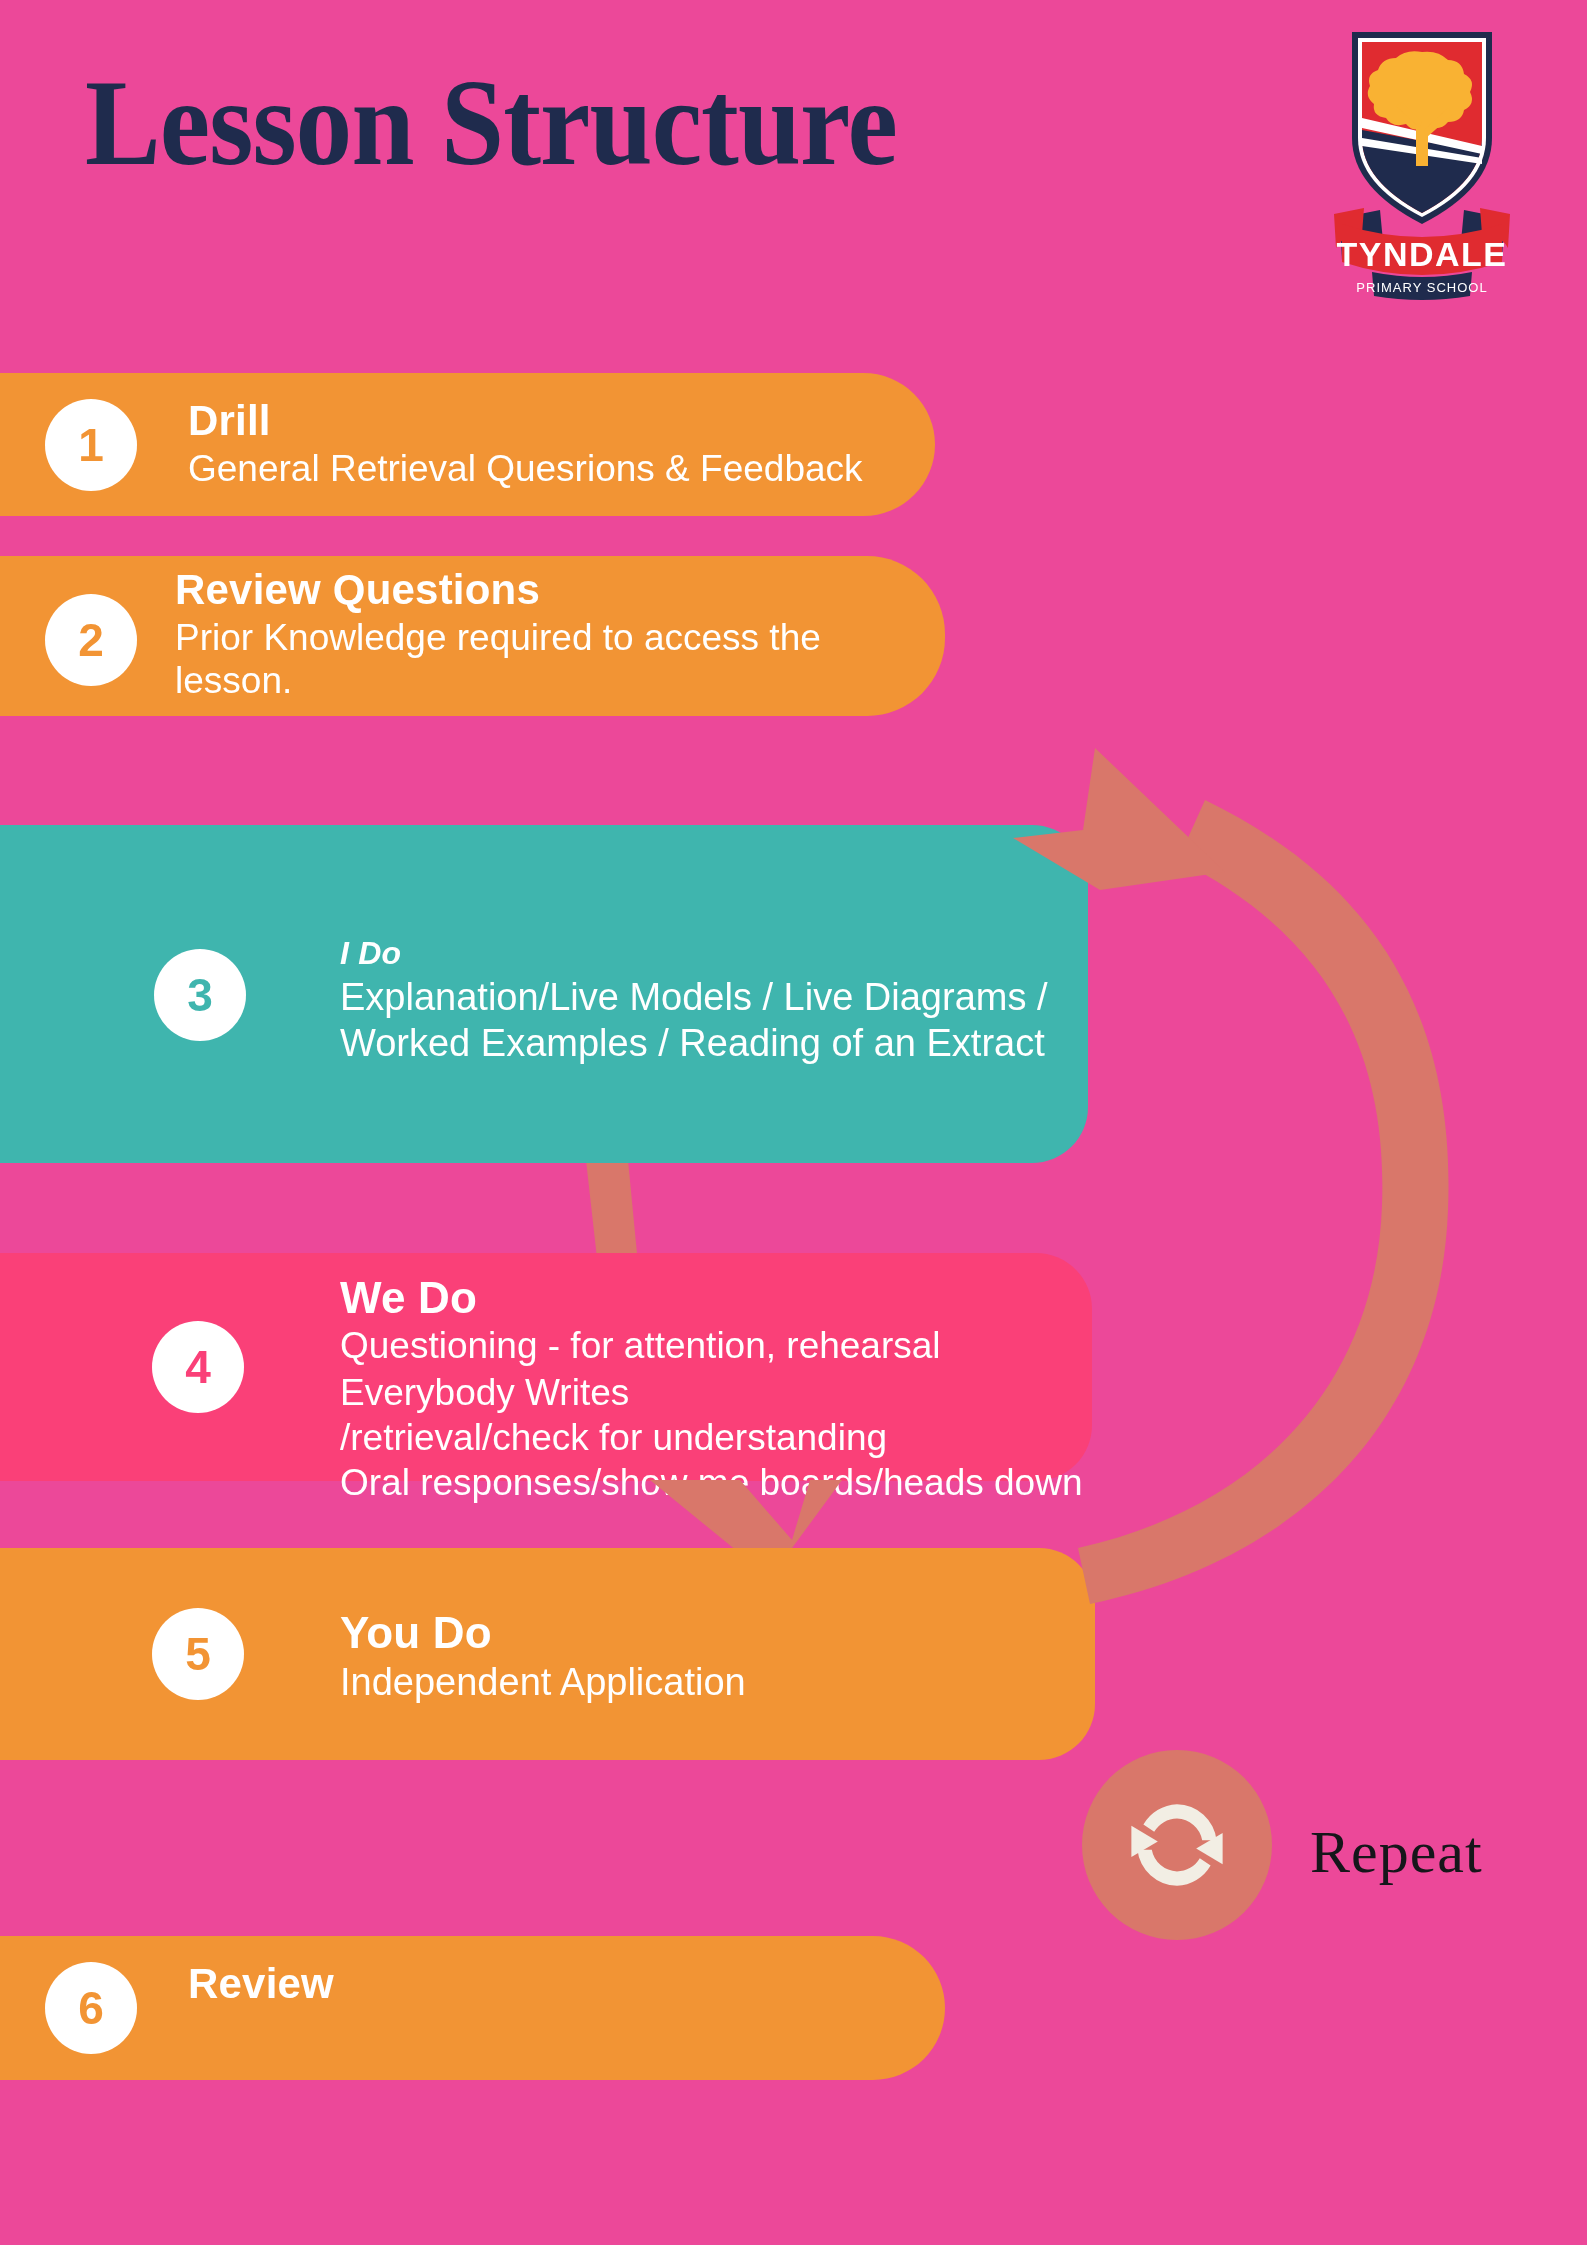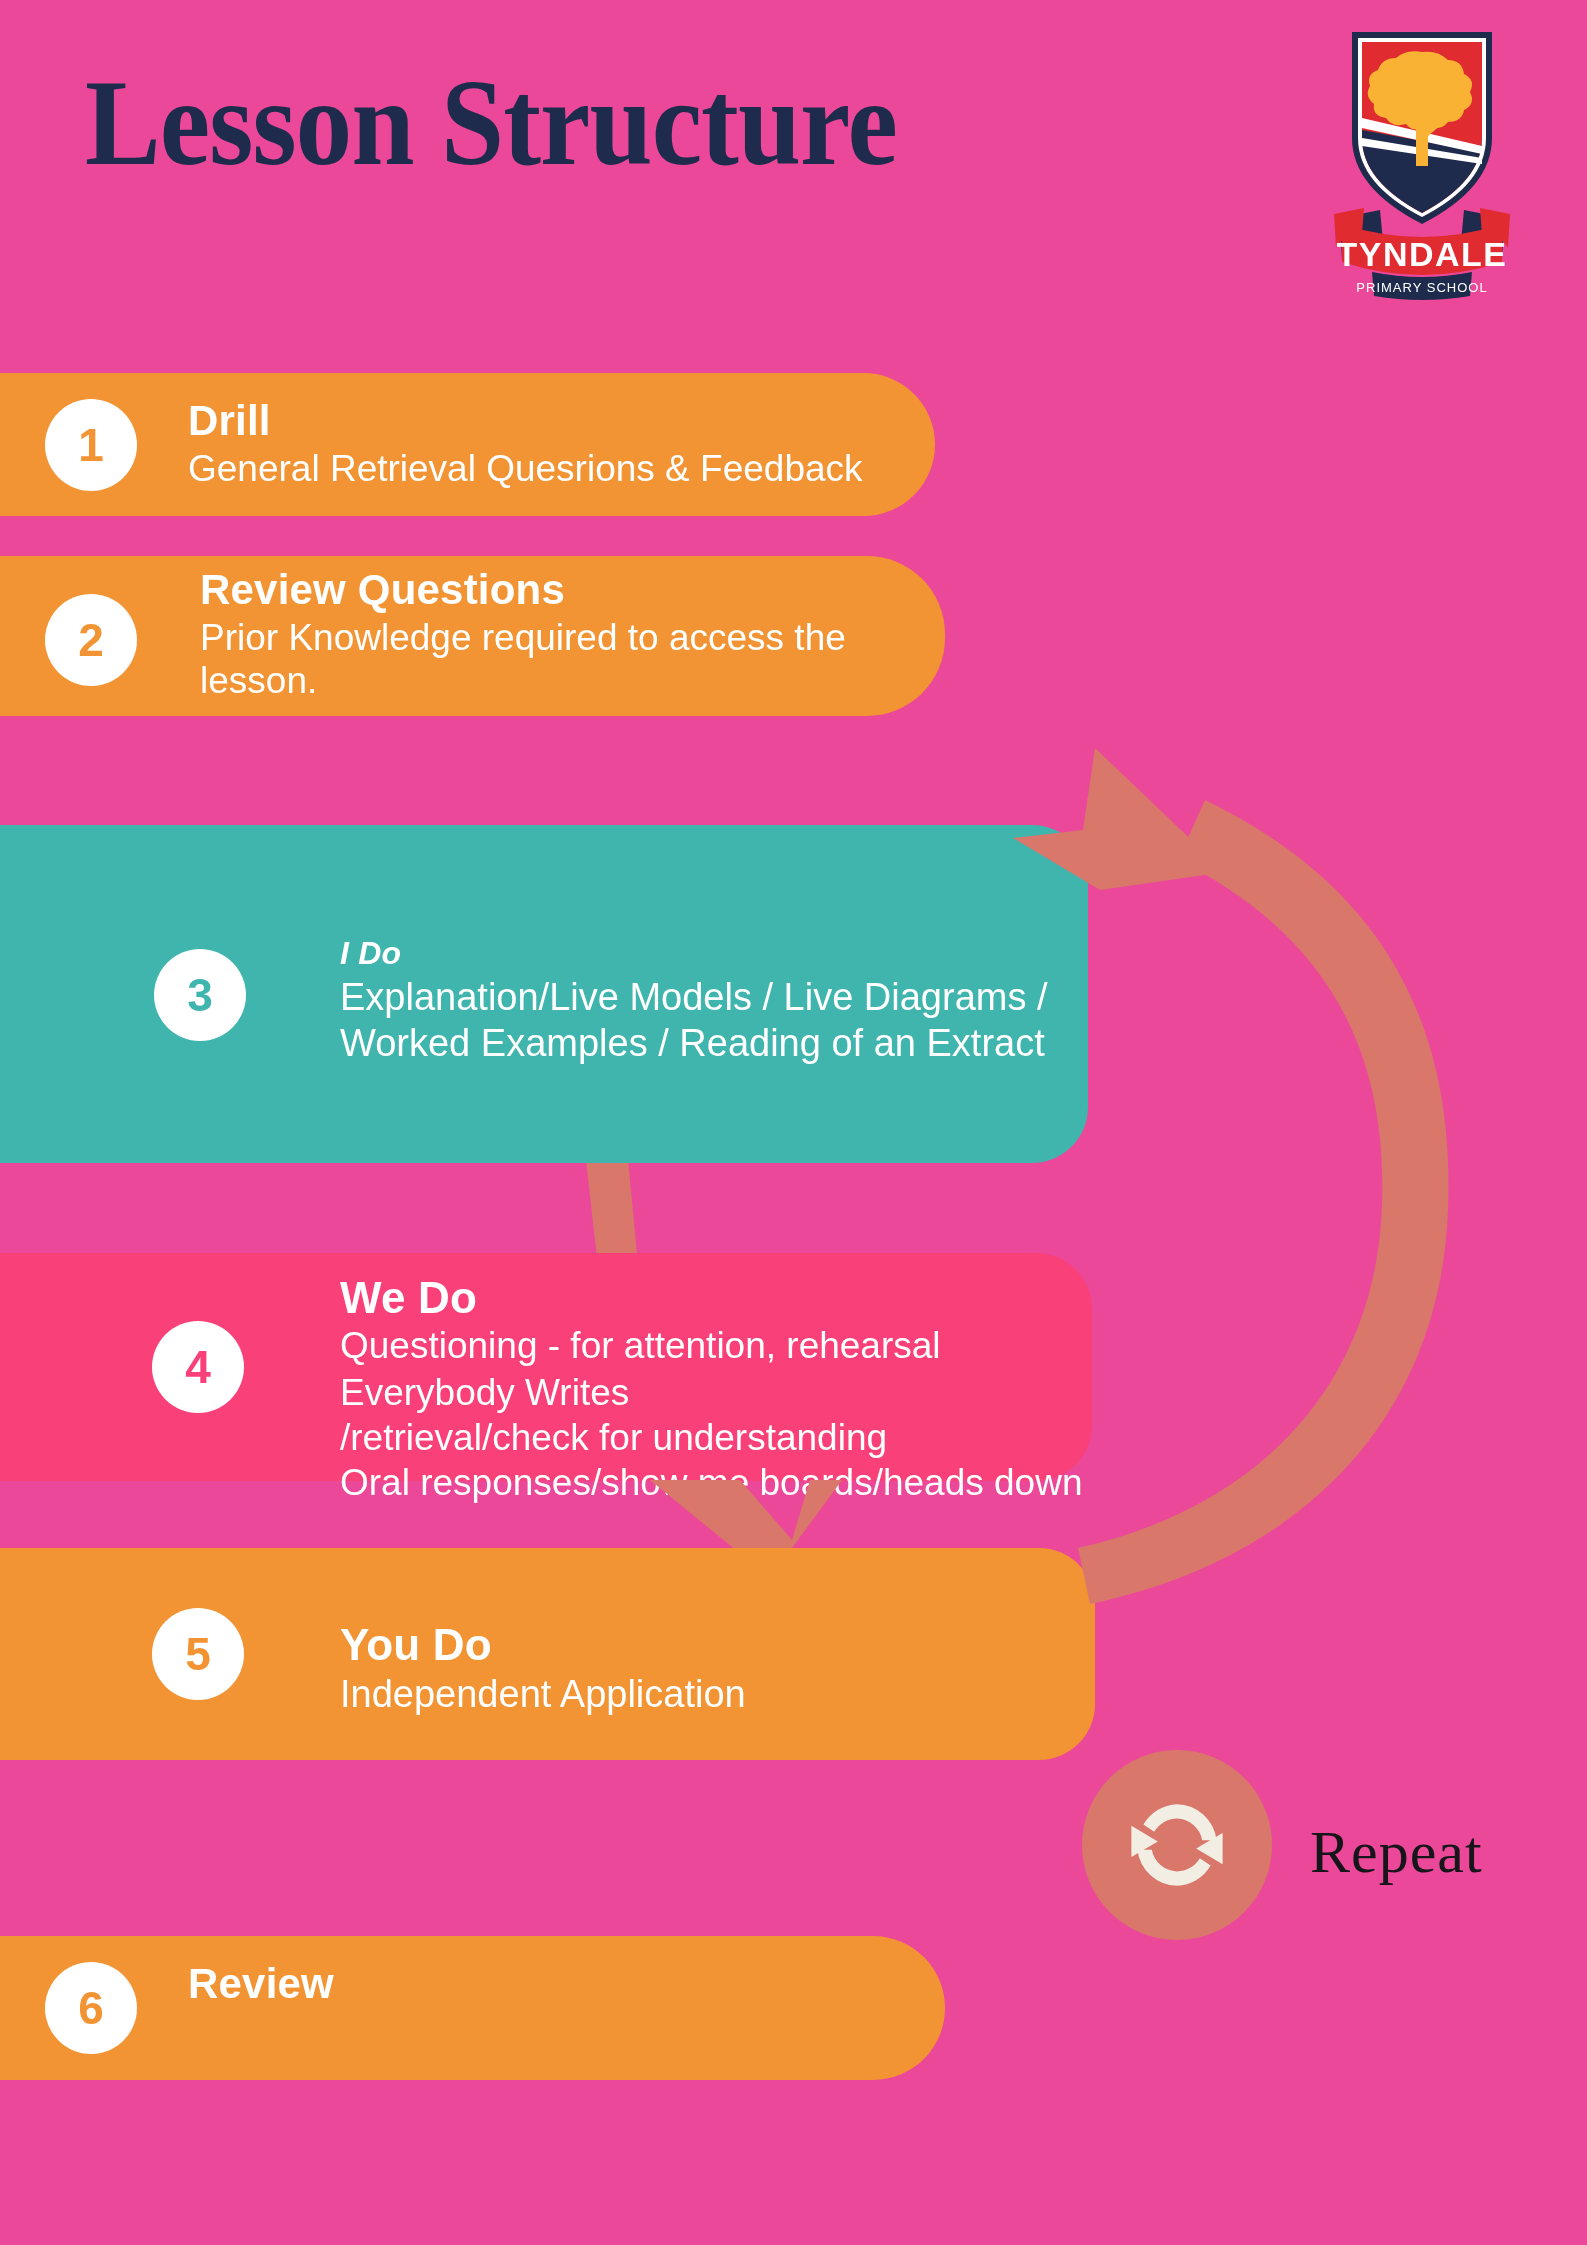--- a/index.html
+++ b/index.html
@@ -151,21 +151,21 @@
       <div class="t-sub" style="font-size:37px; margin-top:3px;">General Retrieval Quesrions &amp; Feedback</div>
     </div>
   </div>
 
   <div class="card" style="left:-60px; top:556px; width:1005px; height:160px;">
     <div style="position:absolute;left:0;top:0;width:1005px;height:160px;
                 background:#f29434;border-radius:0 78px 78px 0;"></div>
     <div class="badge" style="left:105px; top:38px; width:92px; height:92px; font-size:46px; color:#f29434;">
       <span>2</span>
     </div>
-    <div class="textblock" style="left:260px; top:10px;">
+    <div class="textblock" style="left:235px; top:10px;">
       <div class="t-head" style="font-size:42px;">Review Questions</div>
       <div class="t-sub" style="font-size:37px; margin-top:3px; line-height:1.15;">Prior Knowledge required to access the</div>
       <div class="t-sub" style="font-size:37px; line-height:1.15;">lesson.</div>
     </div>
   </div>
 
   <svg class="arrow-layer">
     <path d="M586 1160 L628 1160 L640 1285 L600 1285 Z" fill="#d9776a"></path>
   </svg>
 
@@ -200,21 +200,21 @@
   <svg class="arrow-layer">
     <path d="M650 1480 L740 1480 L792 1540 L810 1480 L842 1480 L770 1578 Z" fill="#d9776a"></path>
   </svg>
 
   <div class="card" style="left:-60px; top:1548px; width:1155px; height:212px;">
     <div style="position:absolute;left:0;top:0;width:1155px;height:212px;
                 background:#f29434;border-radius:0 56px 56px 0;"></div>
     <div class="badge" style="left:212px; top:60px; width:92px; height:92px; font-size:46px; color:#f29434;">
       <span>5</span>
     </div>
-    <div class="textblock" style="left:400px; top:72px;">
+    <div class="textblock" style="left:400px; top:60px;">
       <div class="t-head" style="font-size:44px;">You Do</div>
       <div class="t-sub" style="font-size:38px; margin-top:3px;">Independent Application</div>
     </div>
   </div>
 
   <svg class="arrow-layer">
     <g fill="#d9776a">
       <path d="M1090 1604
                C 1300 1560, 1440 1420, 1448 1210
                C 1456 1010, 1370 880, 1205 800

